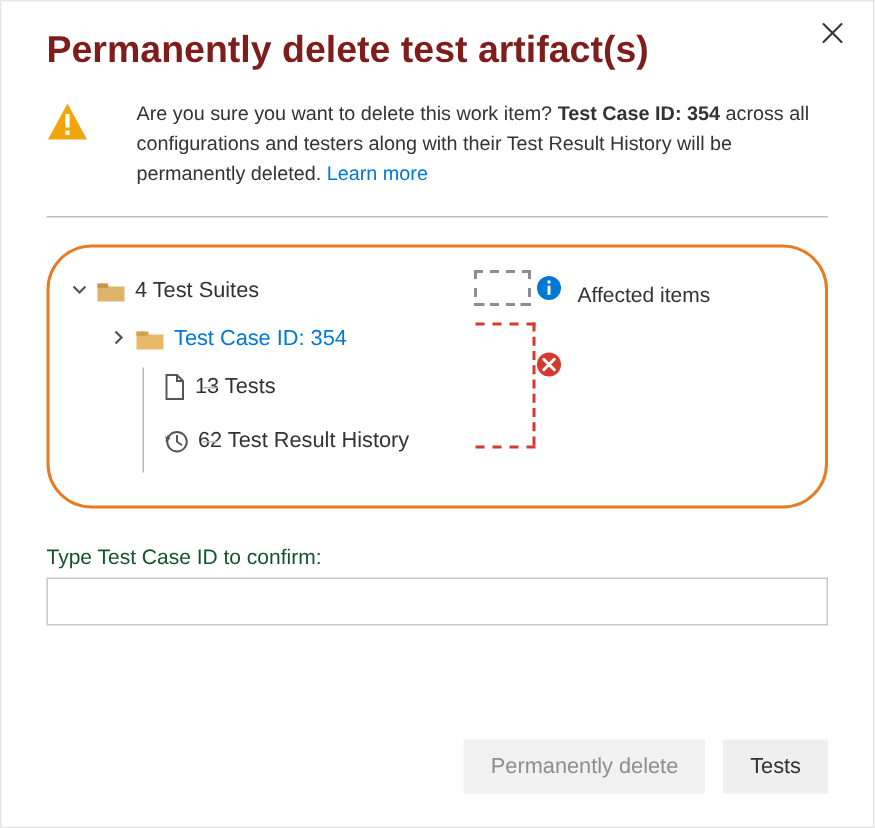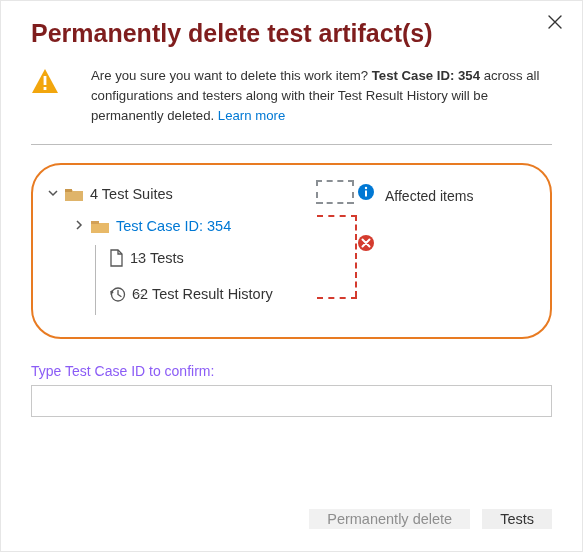--- a/index.html
+++ b/index.html
@@ -65,32 +65,32 @@
   .marker.grey.box2 { top:38px; left:283px; width:38px; height:0; border-top:2px dashed #8a8f94; border-left:none;border-right:none;border-bottom:none; transform:translateY(-1px);}
   .marker.grey.box1::after{content:"";position:absolute;left:-2px;bottom:-6px;width:7px;border-top:2px dashed #8a8f94;}
   .marker.grey.box1::before{content:"";position:absolute;right:-2px;bottom:-6px;width:7px;border-top:2px dashed #8a8f94;}
   .marker.red.bracket { top:50px; left:284px; width:40px; height:82px; border-bottom:none;}
   .marker.red.bline { top:132px; left:284px; width:40px; height:0; border-top:2px dashed #d43b2e;border-right:none;border-bottom:none;}
 
   .legend-item { display:flex; align-items:center; gap:10px; }
   .legend-affected { margin-top:2px; margin-bottom:30px;align-items:flex-end; }
 
   .confirm-block { margin-top:24px; }
-  .confirm-label { font-size:14px; color:#8b5cf6; margin-bottom:6px; }
+  .confirm-label { font-size:14px; color:#14532d; margin-bottom:6px; }
   .confirm-input {
     width:100%; height:32px; border:1px solid #c8c8c8;
     font-size:14px; padding:0 6px; outline:none;
   }
 
   .button-row {
     position:absolute; right:30px; bottom:22px;
     display:flex; gap:12px;
   }
   .btn {
-    height:20px; padding:0 18px; font-size:14.5px;
+    height:36px; padding:0 18px; font-size:14.5px;
     border:none; cursor:pointer;
     background:#efefef; color:#333;
   }
   .btn.primary { color:#8e8e8e; background:#f1f1f1; }
 </style>
 </head>
 <body>
 
 <div class="dialog">
 

